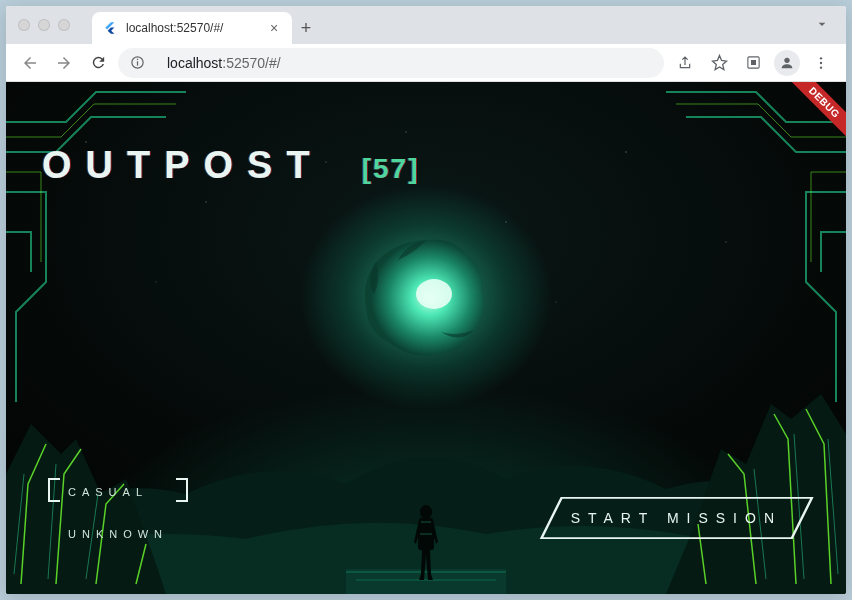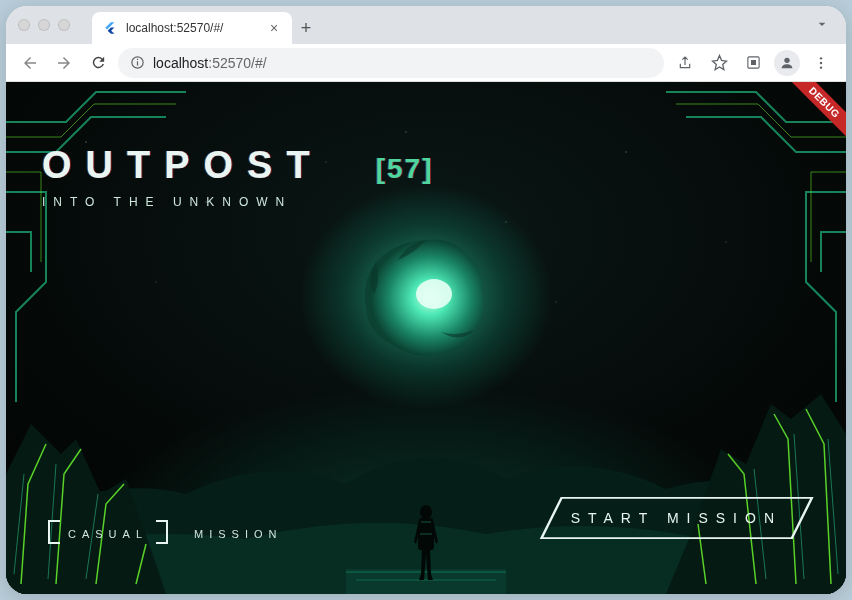--- a/index.html
+++ b/index.html
@@ -10,21 +10,21 @@
       height: 600px;
       overflow: hidden;
       display: flex;
       align-items: center;
       justify-content: center;
     }
     .browser-window {
       width: 840px;
       height: 588px;
       background: #ffffff;
-      border-radius: 21px;
+      border-radius: 3px;
       box-shadow: 0 4px 20px rgba(0,0,0,0.15);
       display: flex;
       flex-direction: column;
       overflow: hidden;
     }
     .tab-bar {
       height: 38px;
       background: #dee1e6;
       display: flex;
       align-items: flex-end;
@@ -124,21 +124,21 @@
       gap: 8px;
       font-size: 14px;
       color: #333;
     }
     .addr-icon {
       color: #666;
       display: flex;
       align-items: center;
     }
     .addr-text { color: #666; }
-    .addr-host { color: #202124; }
+    .addr-host { color: #202124; margin-left: 14px; }
     .toolbar-actions {
       display: flex;
       gap: 4px;
       align-items: center;
     }
     .action-btn {
       width: 30px;
       height: 30px;
       display: flex;
       align-items: center;
@@ -240,34 +240,34 @@
       letter-spacing: 14px;
       text-shadow: 1px 0 0 rgba(255,50,50,0.5), -1px 0 0 rgba(50,150,255,0.5);
       display: flex;
       align-items: baseline;
       gap: 36px;
     }
     .title-id {
       font-size: 28px;
       color: #4fd69c;
       letter-spacing: 2px;
-      margin-left: 16px;
+      margin-left: 2px;
     }
     .title-sub {
       font-size: 12px;
       letter-spacing: 8px;
       margin-top: 8px;
       color: #cfe8de;
     }
     .difficulty-block {
       position: absolute;
       bottom: 48px;
       left: 48px;
       display: flex;
-      flex-direction: row;
+      flex-direction: column;
       gap: 18px;
     }
     .diff-item {
       font-size: 11px;
       letter-spacing: 6px;
       color: #d0e5dc;
       padding: 6px 14px;
       cursor: pointer;
       position: relative;
     }
@@ -453,26 +453,25 @@
         </g>
       </svg>
 
       <div class="debug-banner">DEBUG</div>
 
       <div class="title-block">
         <div class="title-main">
           <span>OUTPOST</span>
           <span class="title-id">[57]</span>
         </div>
-        <div class="title-sub">INTO THE UNKNOWN</div>
       </div>
 
       <div class="difficulty-block">
         <div class="diff-item selected">CASUAL</div>
-        <div class="diff-item">MISSION</div>
+        <div class="diff-item">UNKNOWN</div>
       </div>
 
       <div class="start-button">
         <svg viewBox="0 0 220 48" preserveAspectRatio="none">
           <path fill="none" stroke="#e8f5f0" stroke-width="2" d="M18 2 L218 2 L202 46 L2 46 Z"></path>
         </svg>
         <span>START MISSION</span>
       </div>
 
     </div>

